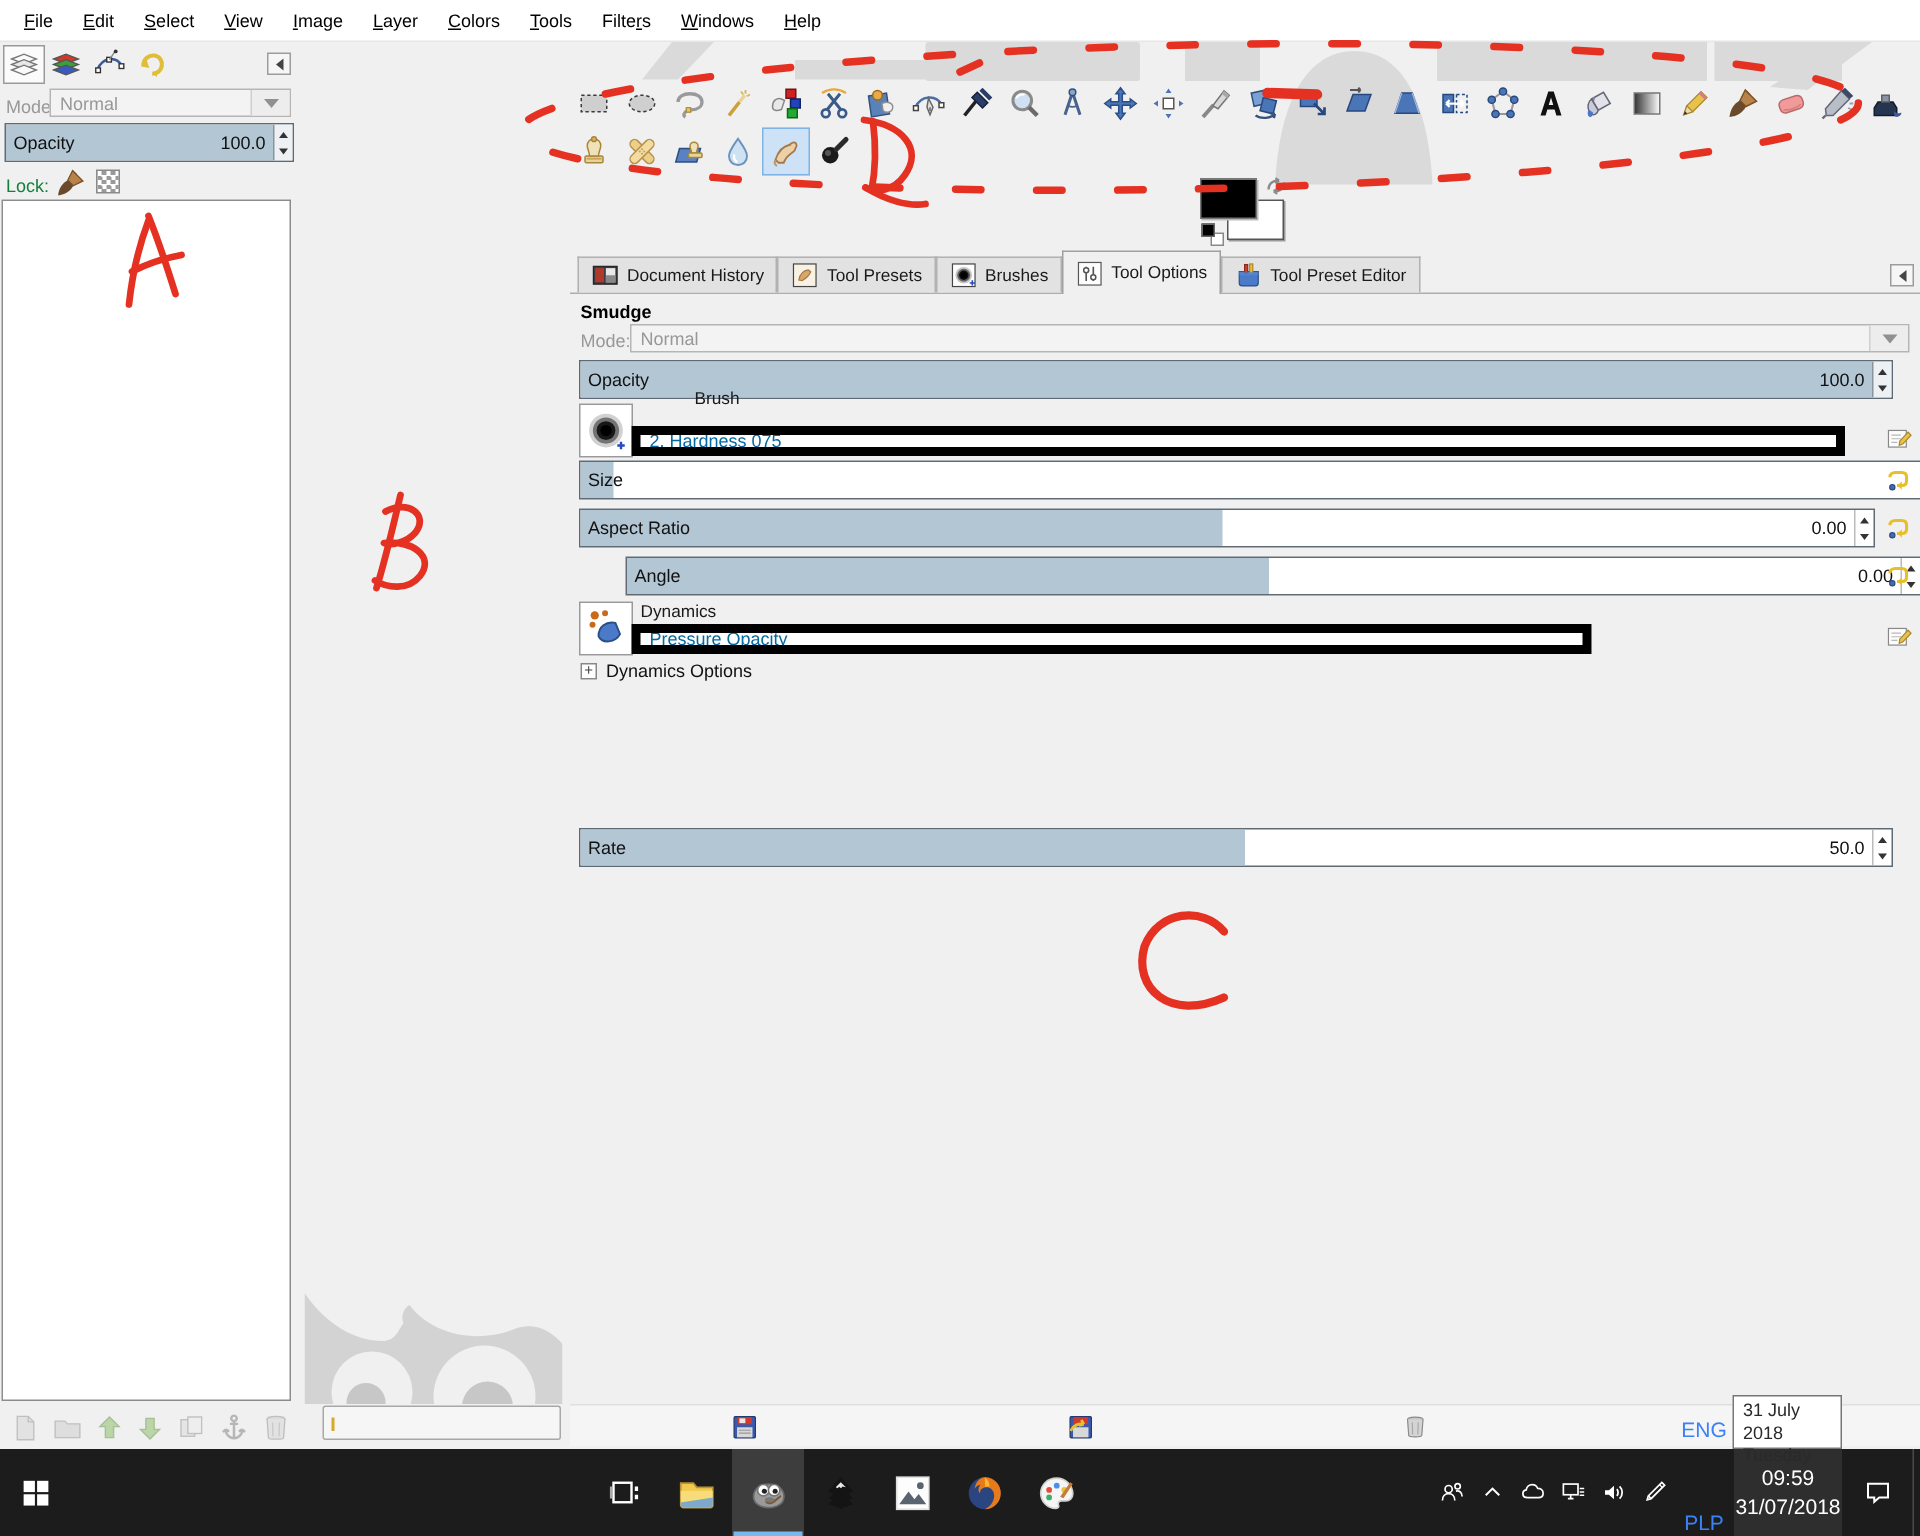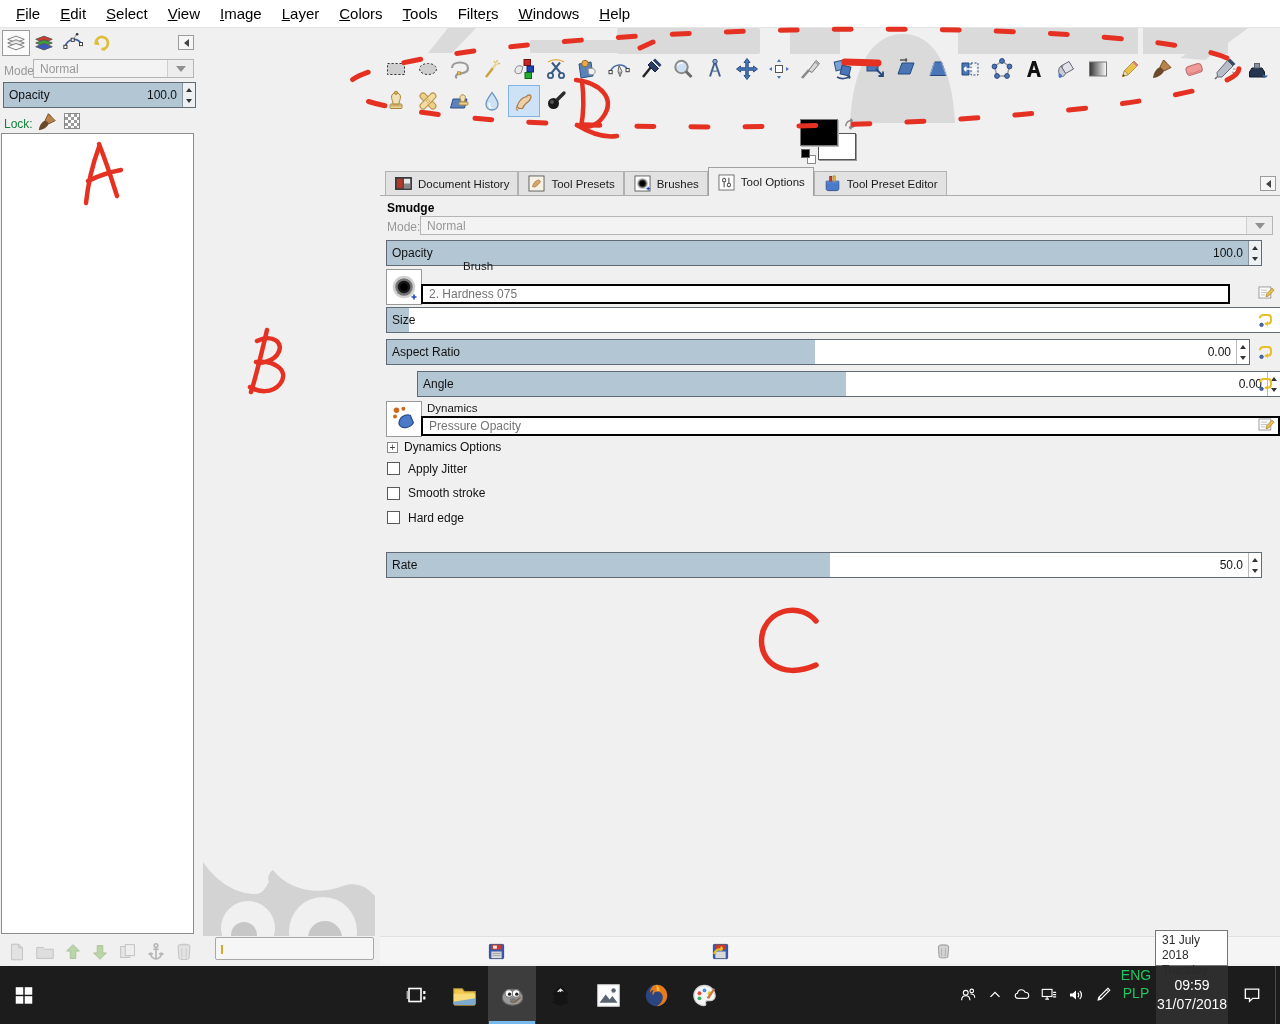--- a/index.html
+++ b/index.html
@@ -4,37 +4,37 @@
 <style>
   html,body{margin:0;padding:0;background:#888;}
   *{box-sizing:border-box;}
   #screen{position:relative;width:1280px;height:1024px;background:#f0f0f0;overflow:hidden;
           font-family:"Liberation Sans",sans-serif;-webkit-font-smoothing:antialiased;}
   .abs{position:absolute;}
 
   
   #menu-bar{position:absolute;left:0;top:0;width:1280px;height:28px;background:#ffffff;
             border-bottom:1px solid #e6e6e6;display:flex;align-items:center;padding-left:6px;}
-  .menu-item{font-size:15px;color:#000;padding:0 10px;cursor:default;}
+  .menu-item{font-size:12px;color:#000;padding:0 10px;cursor:default;}
   .menu-item u{text-decoration:underline;}
 
   
   .slider{position:absolute;border:1px solid #5f6a74;background:#ffffff;overflow:hidden;}
   .slider .fill{position:absolute;left:0;top:0;bottom:0;background:#b3c6d4;}
   .slider .sl{position:absolute;left:5px;top:50%;transform:translateY(-50%);font-size:12px;color:#111;white-space:nowrap;}
   .slider .sv{position:absolute;right:18px;top:50%;transform:translateY(-50%);font-size:12px;color:#111;}
   .spincol{position:absolute;right:0;top:0;bottom:0;width:13px;border-left:1px solid #8a949e;display:flex;flex-direction:column;background:#eef1f3;}
   .spincol i{flex:1;display:flex;align-items:center;justify-content:center;}
   .spincol i.up::after{content:"";border:3px solid transparent;border-bottom:4px solid #333;transform:translateY(-1px);}
   .spincol i.dn::after{content:"";border:3px solid transparent;border-top:4px solid #333;transform:translateY(1px);}
   .dropdown{position:absolute;background:#f3f3f3;border:1px solid #b5b5b5;}
   .dropdown .dtext{position:absolute;left:6px;top:50%;transform:translateY(-50%);font-size:12px;color:#989898;}
   .dropdown .dbtn{position:absolute;right:0;top:0;bottom:0;width:26px;border-left:1px solid #cfcfcf;display:flex;align-items:center;justify-content:center;background:#ededed;}
   .dropdown .dbtn::after{content:"";border:5px solid transparent;border-top:6px solid #909090;transform:translateY(3px);}
-  .entry{position:absolute;background:#fff;border:2px solid #000000;font-size:12px;color:#737373;
+  .entry{position:absolute;background:#fff;border:6px solid #000000;font-size:12px;color:#0369a1;
          display:flex;align-items:center;padding-left:6px;white-space:nowrap;overflow:hidden;}
   .glabel{position:absolute;font-size:12px;color:#989898;white-space:nowrap;}
   .blabel{position:absolute;font-size:11.5px;color:#1a1a1a;white-space:nowrap;}
   .collapse-btn{position:absolute;width:16px;height:15px;background:#f6f6f6;border:1px solid #9c9c9c;
                 display:flex;align-items:center;justify-content:center;}
   .collapse-btn::after{content:"";border:4px solid transparent;border-right:5px solid #444;transform:translateX(-2px);}
   .iconbtn{position:absolute;display:flex;align-items:center;justify-content:center;}
   .iconbtn svg{width:100%;height:100%;}
   .checker{background:repeating-conic-gradient(#9a9a9a 0% 25%, #ffffff 0% 50%);background-size:6px 6px;border:1px solid #8a8a8a;}
 
@@ -94,21 +94,21 @@
   #search-box{position:absolute;left:48px;top:0;width:344px;height:58px;background:#f0f0f0;border-top:1px solid #d5d5d5;display:flex;align-items:center;}
   #search-box .ring{width:22px;height:22px;border:2.5px solid #333;border-radius:50%;margin-left:12px;}
   #search-text{font-size:17px;color:#454545;margin-left:14px;flex:1;}
   #task-view{position:absolute;left:392px;top:0;width:48px;height:58px;display:flex;align-items:center;justify-content:center;}
   .tb-app{position:absolute;top:0;width:48px;height:58px;display:flex;align-items:center;justify-content:center;}
   .tb-app svg{width:27px;height:27px;}
   .tb-app.active{background:#3d3d3d;}
   .tb-app.active::after{content:"";position:absolute;left:1px;right:1px;bottom:0;height:3px;background:#76b9ed;}
   .tray-ico{position:absolute;top:0;width:26px;height:58px;display:flex;align-items:center;justify-content:center;}
   .tray-ico svg{width:18px;height:18px;}
-  #lang-block{position:absolute;left:1116px;top:0;width:40px;height:58px;display:flex;flex-direction:column;align-items:center;justify-content:flex-start;color:#22c55e;font-size:14px;line-height:18px;}
+  #lang-block{position:absolute;left:1116px;top:0;width:40px;height:58px;display:flex;flex-direction:column;align-items:center;justify-content:flex-end;color:#3b82f6;font-size:14px;line-height:18px;gap:44px;}
   #clock-block{position:absolute;left:1156px;top:0;width:72px;height:58px;background:#2e2e2e;display:flex;flex-direction:column;align-items:center;justify-content:center;color:#fff;font-size:14px;line-height:19px;}
   #action-center{position:absolute;left:1232px;top:0;width:40px;height:58px;display:flex;align-items:center;justify-content:center;}
   #edge-sliver{position:absolute;left:1275px;top:0;width:5px;height:58px;border-left:1px solid #4a4a4a;}
 </style>
 </head>
 <body>
 
 <div id="screen">
 
   <div id="menu-bar">
@@ -664,52 +664,38 @@
         <svg viewBox="0 0 24 24" width="100%" height="100%">
           <g fill="#c86a1a">
             <circle cx="6" cy="5" r="2.2"></circle>
             <circle cx="11.5" cy="3.8" r="1.6"></circle>
             <circle cx="4.8" cy="10" r="1.6"></circle>
           </g>
           <path d="M8,16 C8,11 12,8 17,9 L19.5,15 C17,19.5 10,20.5 8,16 z" fill="#4a7ac8" stroke="#2b4e86"></path>
         </svg>
       </div>
     <span class="blabel" style="left:47px;top:234px;">Dynamics</span>
-    <div class="entry" style="left:41px;top:248px;width:859px;height:20px;">
+    <div class="entry" style="left:41px;top:248px;width:640px;height:20px;">
       <span>Pressure Opacity</span>
     </div>
     <div class="xbtn" style="left:877px;top:247px;"><svg viewBox="0 0 24 24" width="100%" height="100%">
           <rect x="2.5" y="5" width="15" height="14" fill="#fcfcfc" stroke="#888"></rect>
           <g stroke="#b8b8b8">
             <line x1="5" y1="9" x2="13" y2="9"></line>
             <line x1="5" y1="12" x2="13" y2="12"></line>
             <line x1="5" y1="15" x2="10" y2="15"></line>
           </g>
           <path d="M12,14 L19,6.5 L21.5,9 L14.5,16.5 L11.5,17.5 z" fill="#e8c24a" stroke="#a8862a"></path>
         </svg></div>
 
     <div id="dyn-exp">
       <span class="plus">+</span>
       <span class="lbl">Dynamics Options</span>
     </div>
 
-    <div class="abs" id="dock-checkboxes" style="left:7px;top:292px;">
-        <div class="cbrow">
-          <span class="cbbox"></span>
-          <span class="cbl">Apply Jitter</span>
-        </div>
-        <div class="cbrow">
-          <span class="cbbox"></span>
-          <span class="cbl">Smooth stroke</span>
-        </div>
-        <div class="cbrow">
-          <span class="cbbox"></span>
-          <span class="cbl">Hard edge</span>
-        </div>
-      </div>
 
     <div class="slider" style="left:6px;top:384px;width:876px;height:26px;">
       <div class="fill" style="width: 50.7%;"></div>
       <span class="sl">Rate</span>
       <span class="sv">50.0</span>
       <div class="spincol" style="background:transparent;border-left:1px solid #bbb;">
           <i class="up"></i>
           <i class="dn"></i>
         </div>
     </div>

